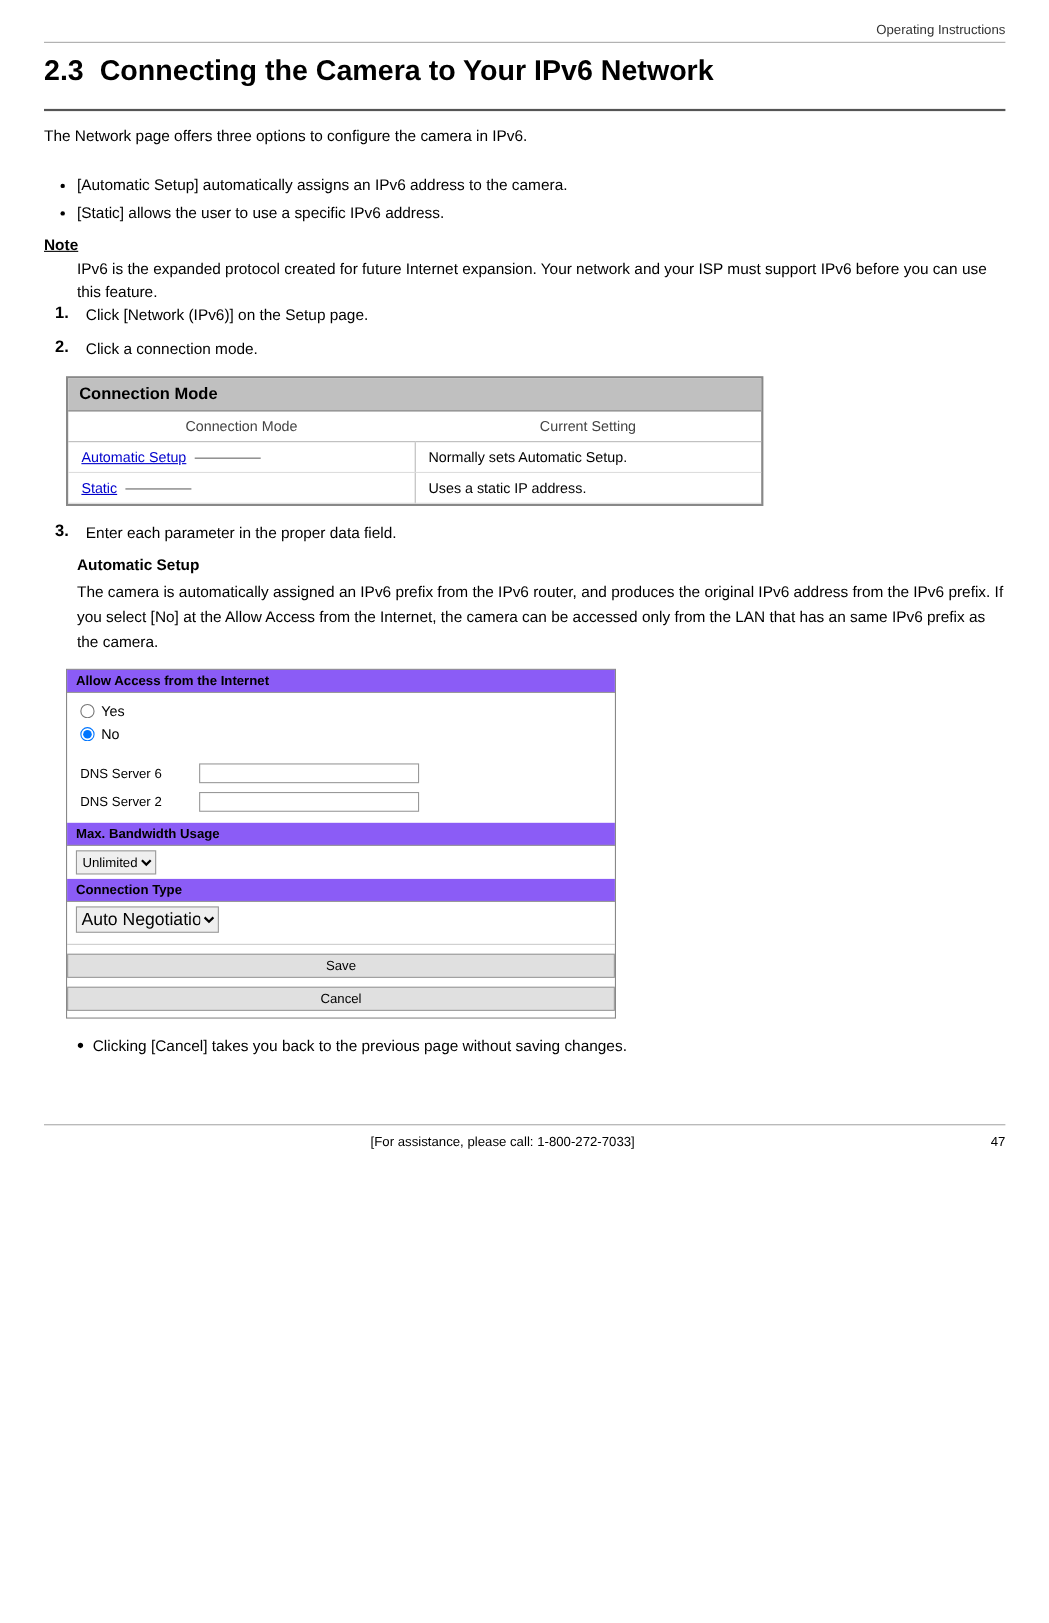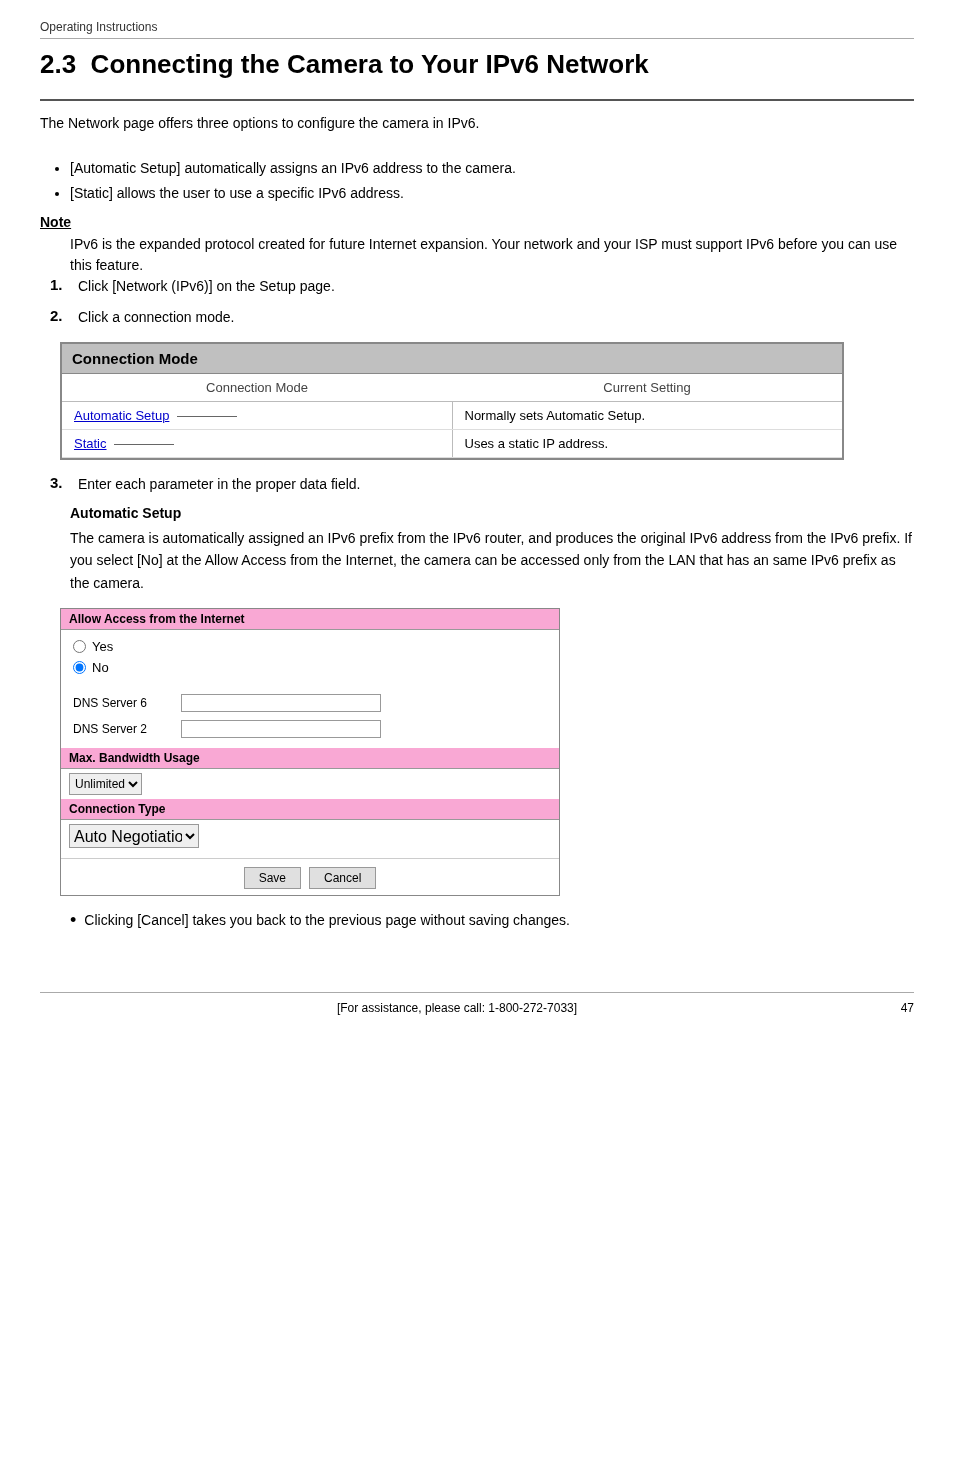--- a/index.html
+++ b/index.html
@@ -7,20 +7,21 @@
       font-family: Arial, Helvetica, sans-serif;
       font-size: 14px;
       background: #fff;
       color: #000;
       width: 954px;
       min-height: 1475px;
       padding: 20px 40px 40px 40px;
     }
 
     .top-right {
+      text-align: right;
       font-size: 12px;
       color: #333;
       margin-bottom: 10px;
       border-bottom: 1px solid #aaa;
       padding-bottom: 4px;
     }
 
     .section-title {
       font-size: 26px;
       font-weight: bold;
@@ -77,21 +78,21 @@
     }
 
     .step-text {
       line-height: 1.5;
     }
 
     
     .connection-mode-box {
       border: 2px solid #888;
       margin: 14px 0 14px 20px;
-      width: 784px;
+      width: 634px;
     }
 
     .connection-mode-header {
       background: #c0c0c0;
       padding: 6px 10px;
       font-weight: bold;
       font-size: 15px;
       border-bottom: 1px solid #888;
     }
 
@@ -135,21 +136,21 @@
     }
 
     
     .setup-form-box {
       border: 1px solid #888;
       margin: 14px 0 14px 20px;
       width: 500px;
     }
 
     .form-section-header {
-      background: #f9a8d4;
+      background: #8b5cf6;
       padding: 3px 8px;
       font-size: 12px;
       font-weight: bold;
       border-bottom: 1px solid #999;
     }
 
     .form-body {
       padding: 6px 12px;
     }
 
@@ -206,20 +207,21 @@
       width: 130px;
     }
 
     .form-buttons-row {
       display: flex;
       justify-content: center;
       gap: 8px;
       padding: 8px 0 6px 0;
       border-top: 1px solid #ccc;
       margin-top: 6px;
+      flex-direction: column;
     }
 
     .form-btn {
       padding: 3px 14px;
       font-size: 12px;
       background: #e0e0e0;
       border: 1px solid #999;
       cursor: pointer;
     }
 

